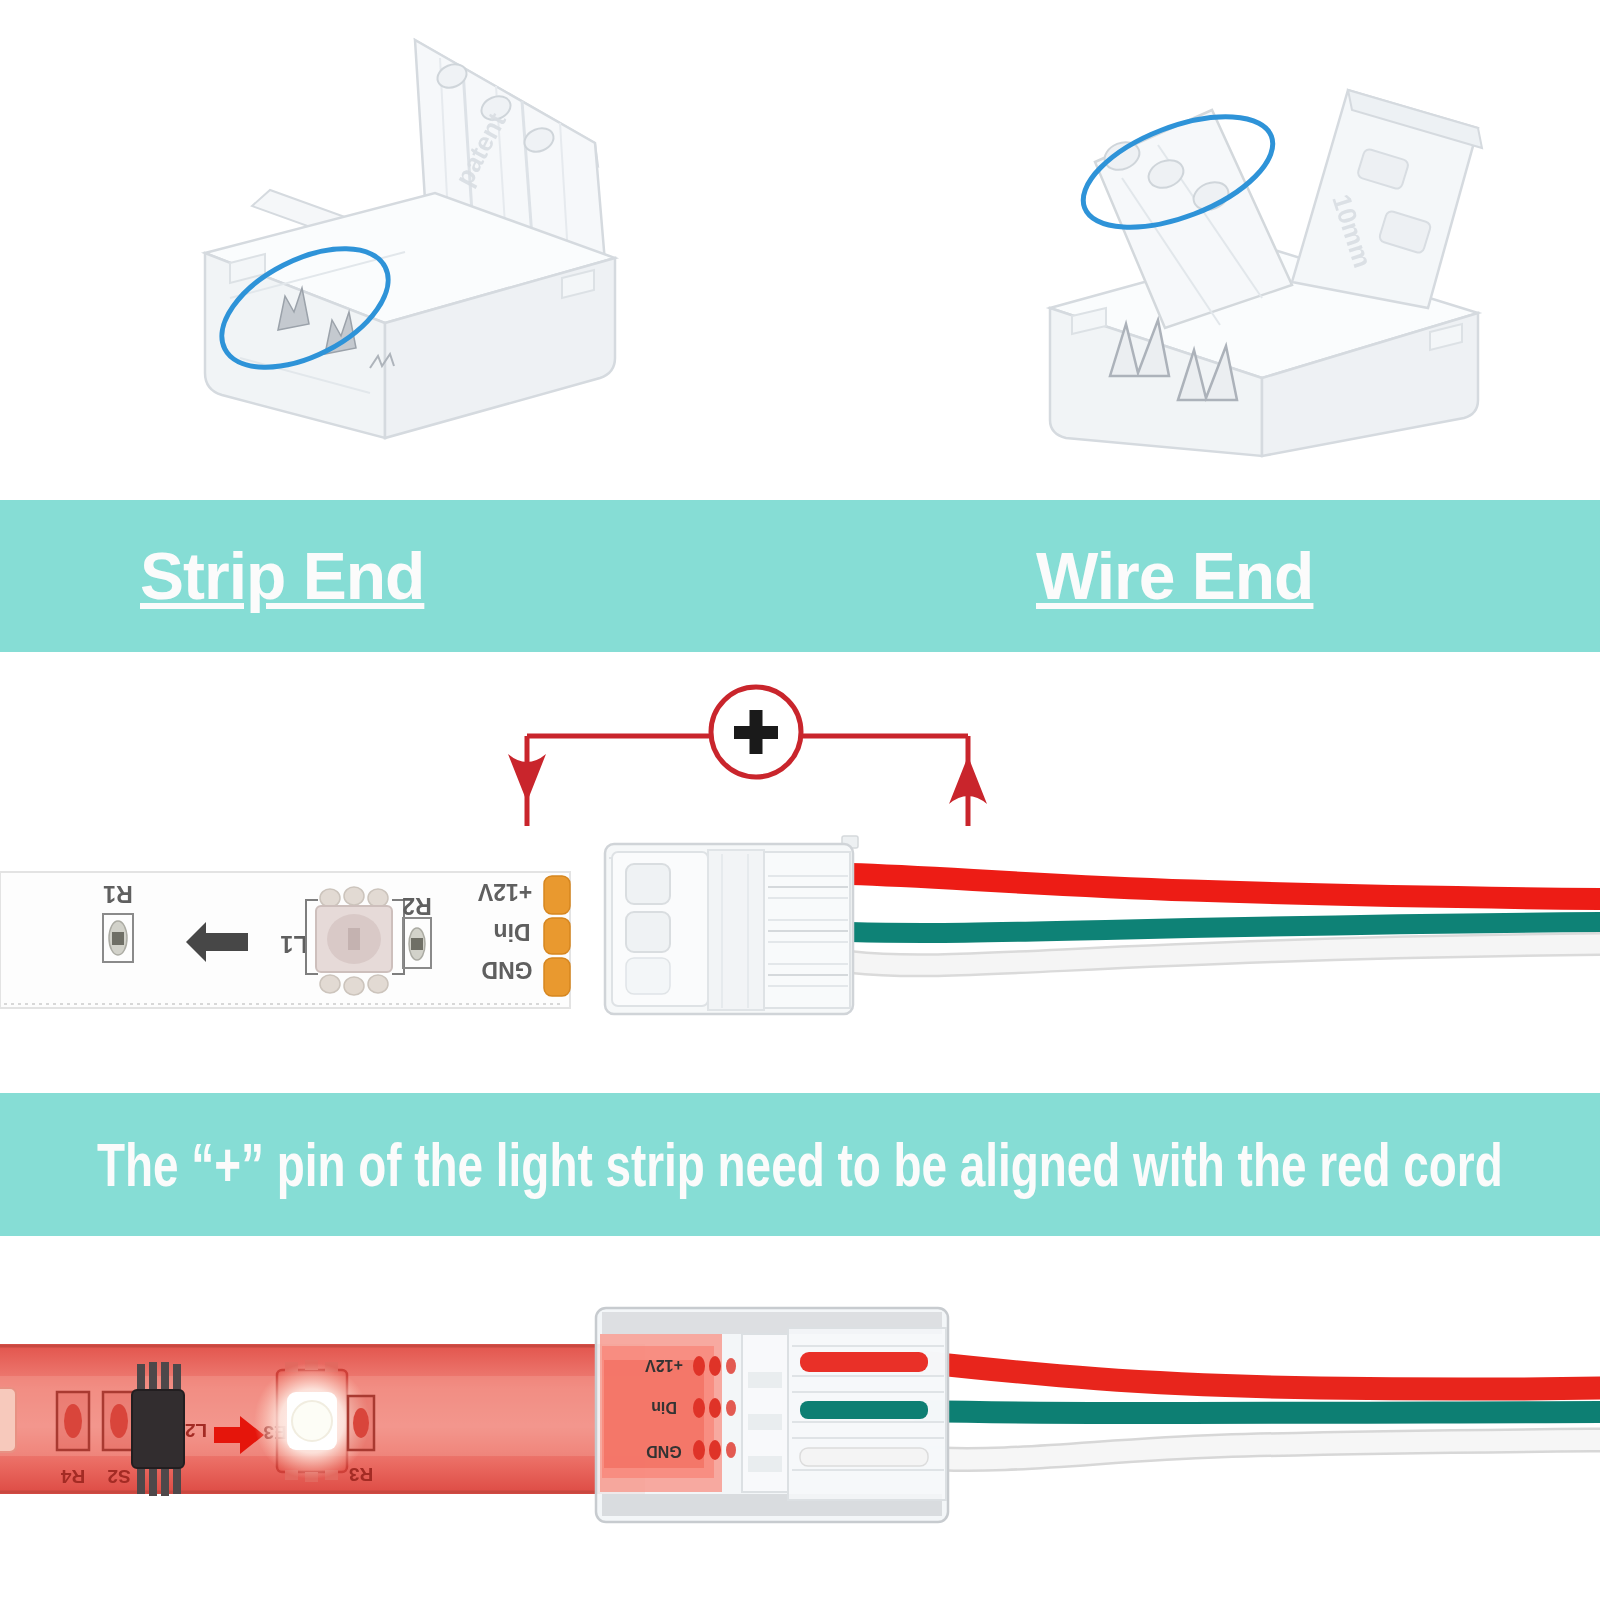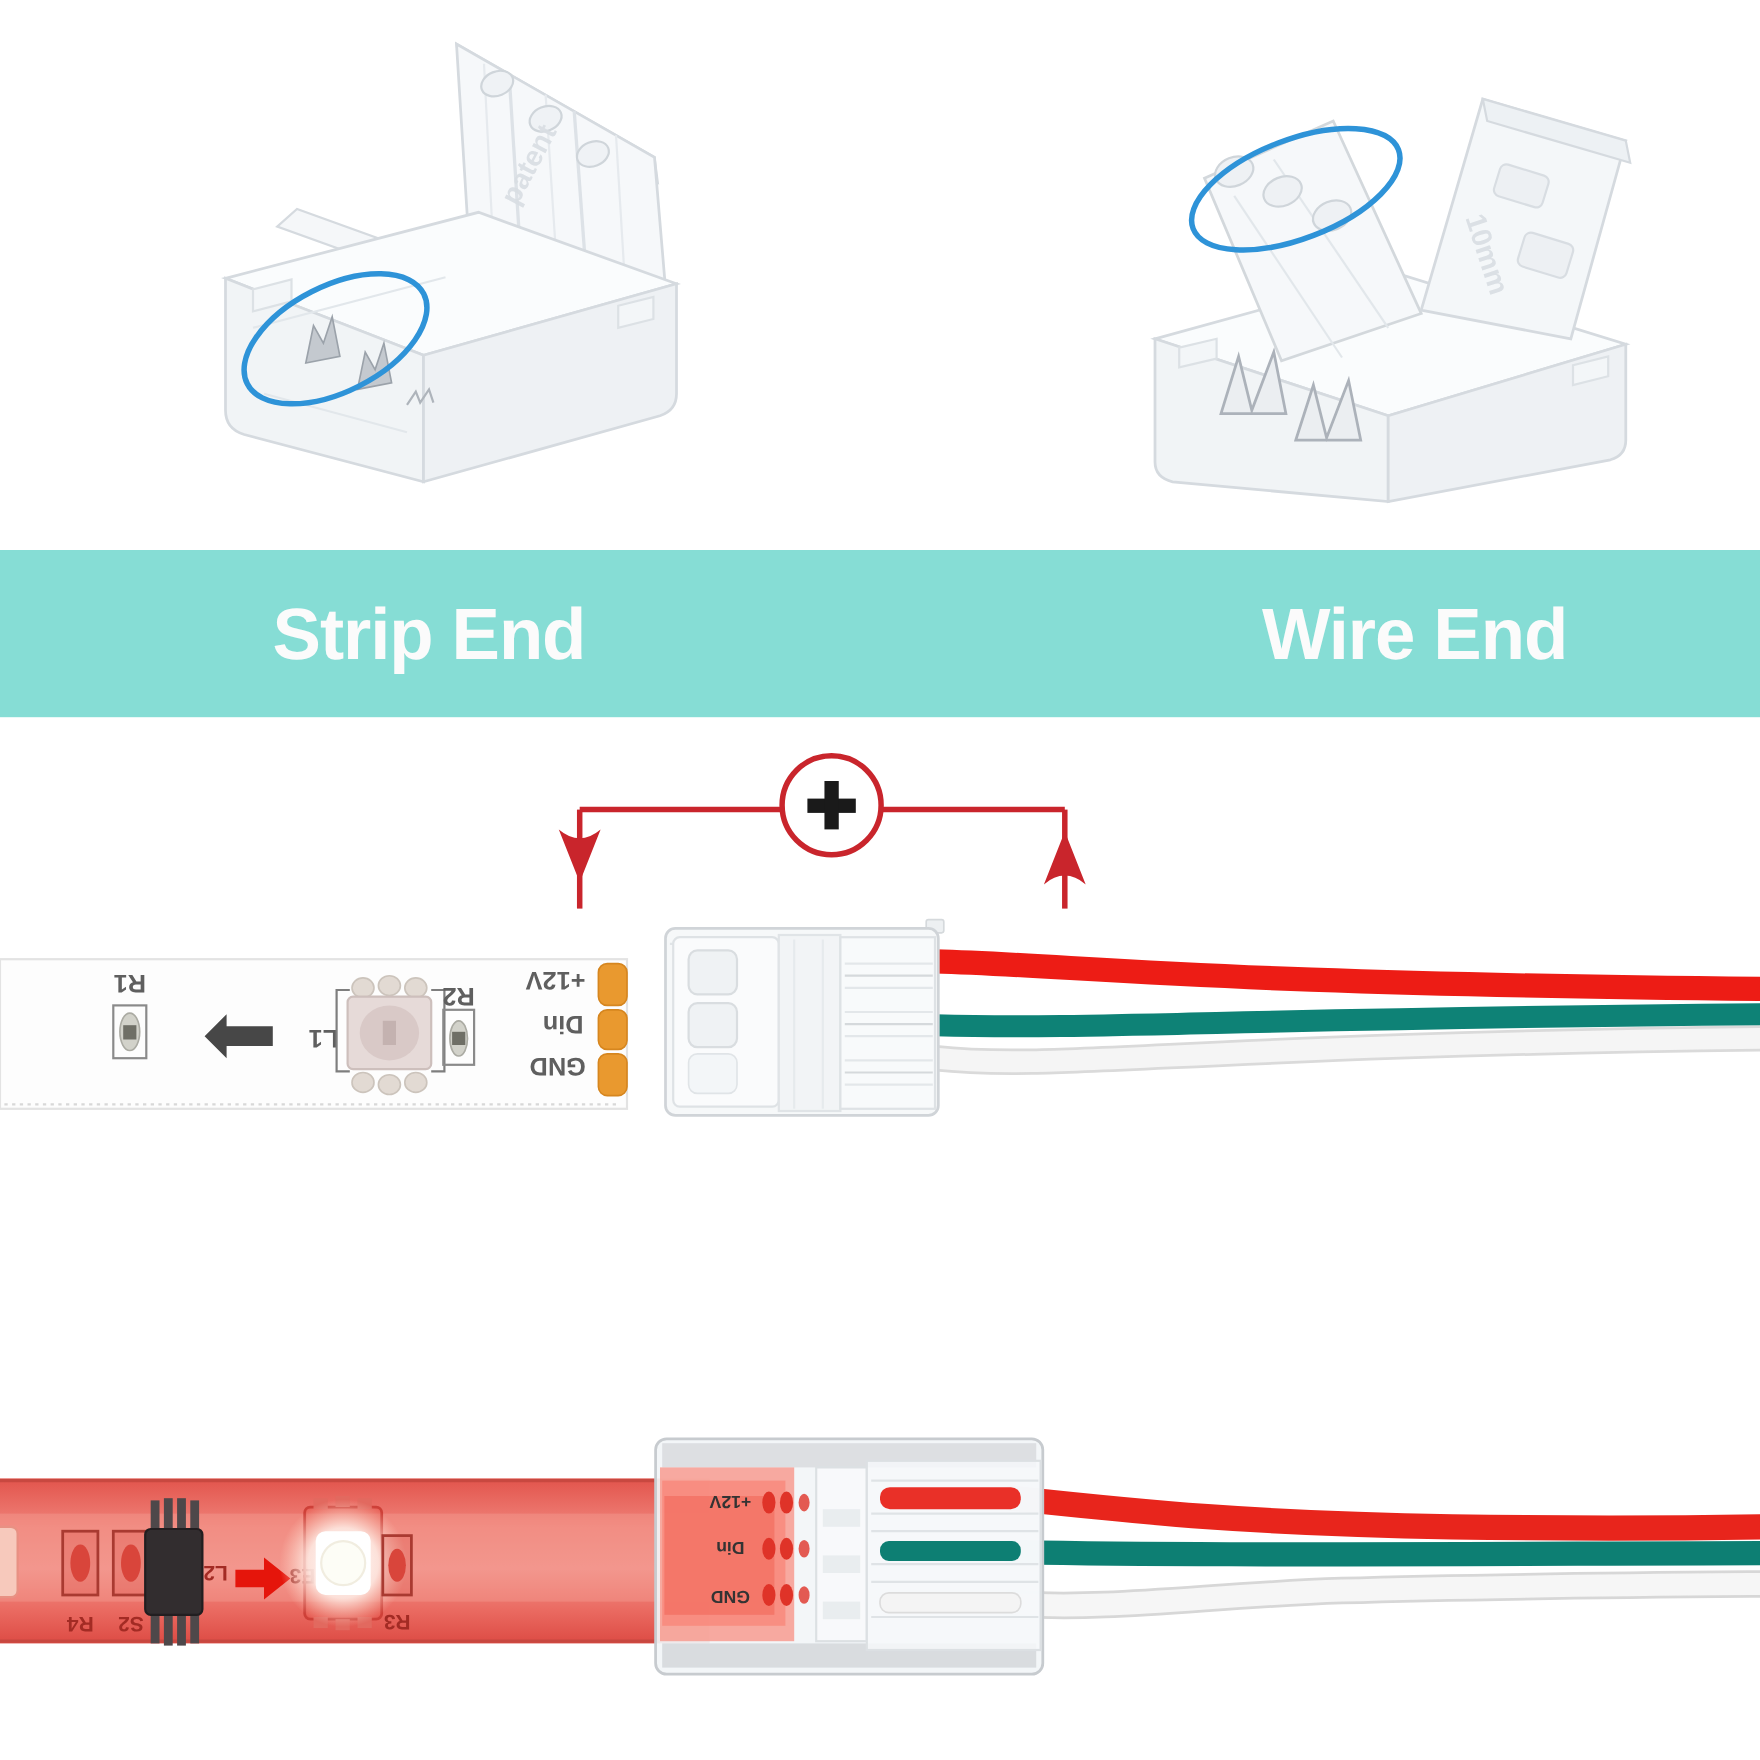--- a/index.html
+++ b/index.html
@@ -7,21 +7,21 @@
     position:relative;width:1600px;height:1600px;background:#ffffff;
     overflow:hidden;font-family:"Liberation Sans",sans-serif;
   }
   .abs{position:absolute;}
   .banner{
     position:absolute;left:0;width:1600px;background:#86DDD5;
     display:flex;align-items:center;
   }
   .banner-label{
     position:absolute;color:#FBFBFB;font-weight:bold;font-size:66px;
-    letter-spacing:-1px;text-align:center;white-space:nowrap;
+    letter-spacing:-1px;text-align:left;white-space:nowrap;text-decoration:underline;
   }
   #banner1{top:500px;height:152px;}
   #banner2{top:1093px;height:143px;justify-content:center;}
   #banner2 .scale-wrap{
     display:inline-block;transform:scaleX(0.74);transform-origin:center center;
     color:#FBFBFB;font-weight:bold;font-size:62px;white-space:nowrap;
     letter-spacing:0px;
   }
   svg text{font-family:"Liberation Sans",sans-serif;}
   .mirrored{fill:#5F5F5F;font-size:23px;font-weight:bold;}
@@ -188,20 +188,25 @@
       <rect x="626" y="260" width="44" height="40" rx="8" fill="#EFF2F4" stroke="#D9DDE0" stroke-width="2"></rect>
       <rect x="626" y="306" width="44" height="36" rx="8" fill="#F3F6F8" stroke="#E0E4E7" stroke-width="1.5"></rect>
       <rect x="708" y="198" width="56" height="160" fill="#F2F4F6" stroke="#E0E4E7" stroke-width="2"></rect>
       <path d="M722,202 V356 M748,202 V356" stroke="#E6EAED" stroke-width="2"></path>
       <rect x="764" y="200" width="86" height="156" fill="#F8FAFB" stroke="#DEE2E5" stroke-width="2"></rect>
       <path d="M768,224 H848 M768,246 H848 M768,268 H848 M768,290 H848 M768,312 H848 M768,334 H848" stroke="#E3E7EA" stroke-width="2"></path>
       <path d="M768,235 H848 M768,279 H848 M768,323 H848" stroke="#D5D9DC" stroke-width="2"></path>
     </g>
   </svg>
 
+  <div id="banner2" class="banner">
+    <span class="scale-wrap">
+      <span>The “+” pin of the light strip need to be aligned with the red cord</span>
+    </span>
+  </div>
 
   <svg class="abs" style="left:0;top:1280px;" width="1600" height="320" viewBox="0 0 1600 320">
     <defs>
       <linearGradient id="stripGrad" x1="0" y1="0" x2="0" y2="1">
         <stop offset="0" stop-color="#E2544C"></stop>
         <stop offset="0.3" stop-color="#F0837A"></stop>
         <stop offset="0.55" stop-color="#F2938B"></stop>
         <stop offset="0.8" stop-color="#EA6A61"></stop>
         <stop offset="1" stop-color="#DD4B44"></stop>
       </linearGradient>

